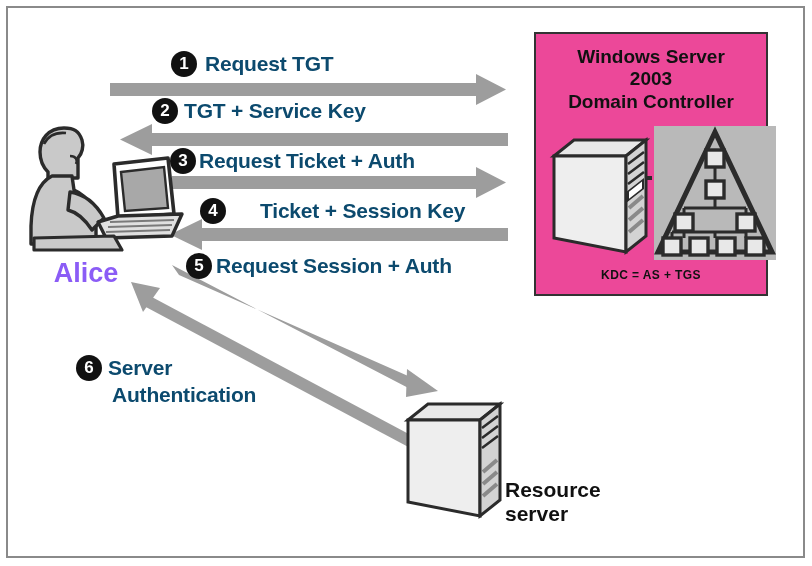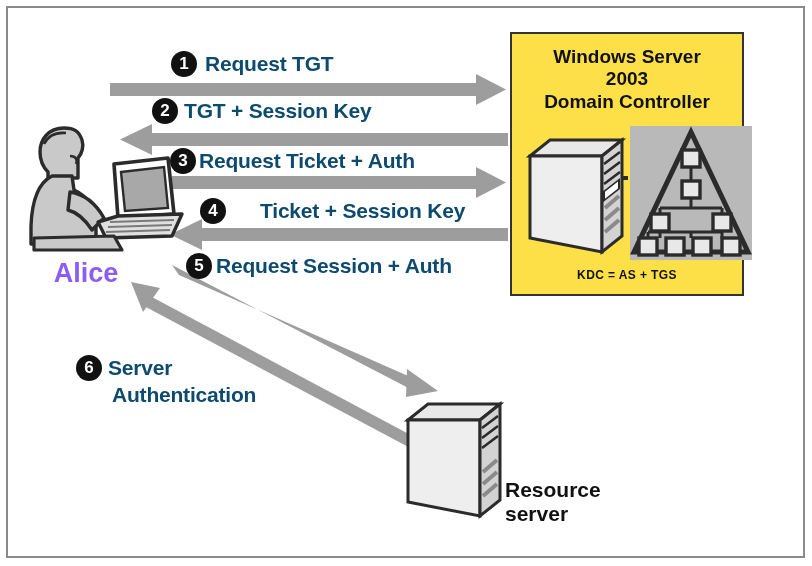--- a/index.html
+++ b/index.html
@@ -55,27 +55,27 @@
     font-family: "Liberation Sans", sans-serif;
     font-weight: bold;
     font-size: 21px;
     color: #0c4a6e;
     white-space: nowrap;
     letter-spacing: -0.2px;
   }
   
   #dc-box {
     position: absolute;
-    left: 510px;
+    left: 534px;
     top: 32px;
     width: 234px;
     height: 264px;
     border: 2px solid #333333;
     box-sizing: border-box;
-    background: #fde047;
+    background: #ec4899;
   }
   #dc-title {
     position: absolute;
     left: 0;
     top: 12px;
     width: 100%;
     text-align: center;
     font-family: "Liberation Sans", sans-serif;
     font-weight: bold;
     font-size: 19px;
@@ -181,21 +181,21 @@
     <g>
       <polygon points="420,440 414,450 144,306 150,296" fill="#9d9d9d"></polygon>
       <polygon points="160,288 131,282 143,312" fill="#9d9d9d"></polygon>
     </g>
   </svg>
 
   <div class="badge" style="left:171px; top:51px;">1</div>
   <div class="step-label" style="left:205px; top:52px;">Request TGT</div>
 
   <div class="badge" style="left:152px; top:98px;">2</div>
-  <div class="step-label" style="left:184px; top:99px;">TGT + Session Key</div>
+  <div class="step-label" style="left:184px; top:99px;">TGT + Service Key</div>
 
   <div class="badge" style="left:170px; top:148px;">3</div>
   <div class="step-label" style="left:199px; top:149px;">Request Ticket + Auth</div>
 
   <div class="badge" style="left:200px; top:198px;">4</div>
   <div class="step-label" style="left:228px; top:199px;margin-left:32px;">Ticket + Session Key</div>
 
   <div class="badge" style="left:186px; top:253px;">5</div>
   <div class="step-label" style="left:216px; top:254px;">Request Session + Auth</div>
 

